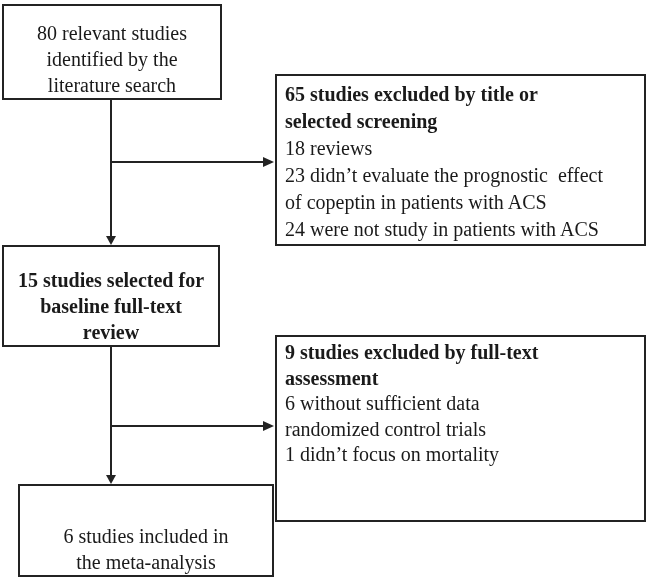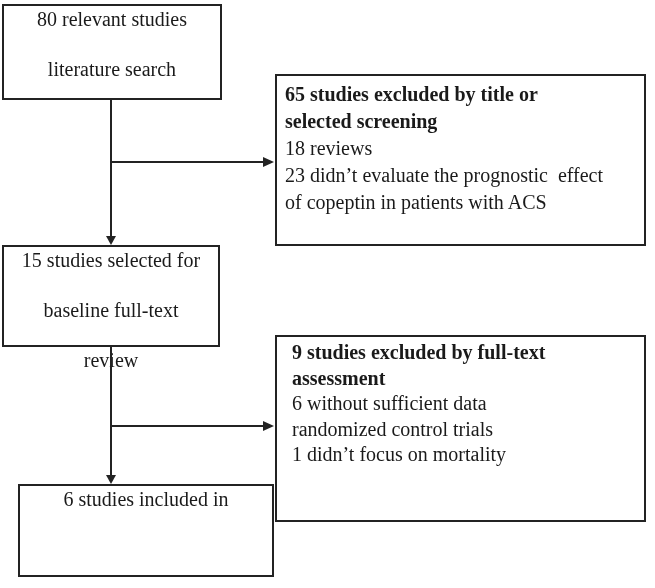--- a/index.html
+++ b/index.html
@@ -16,34 +16,33 @@
     position: absolute;
     box-sizing: border-box;
     border: 2px solid #232323;
     background: #ffffff;
     font-size: 20px;
   }
   .box.center {
     display: flex;
     flex-direction: column;
     align-items: center;
-    justify-content: flex-start;
+    justify-content: flex-end;
     text-align: center;
     line-height: 26px;
-    gap: 24px;
   }
   .box.leftalign {
     text-align: left;
   }
   .rline { white-space: pre; }
   .bold { font-weight: 700; }
   .b-identified  { left: 2px;   top: 4px;   width: 220px; height: 96px; }
   .b-screening   { left: 275px; top: 74px;  width: 371px; height: 172px; padding: 5px 8px; line-height: 27px; }
-  .b-review      { left: 2px;   top: 245px; width: 218px; height: 102px; }
-  .b-assessment  { left: 275px; top: 335px; width: 371px; height: 187px; padding: 3px 15px; line-height: 25.5px; }
+  .b-review      { left: 2px;   top: 245px; width: 218px; height: 102px; font-weight: bold; }
+  .b-assessment  { left: 275px; top: 335px; width: 371px; height: 187px; padding: 3px 8px; line-height: 25.5px; }
   .b-included    { left: 18px;   top: 484px; width: 256px; height: 93px; }
   .line {
     position: absolute;
     background: #232323;
   }
   .arrow-down {
     position: absolute;
     width: 0; height: 0;
     border-left: 5px solid transparent;
     border-right: 5px solid transparent;
@@ -57,47 +56,50 @@
     border-left: 11px solid #232323;
   }
 </style>
 </head>
 <body>
 
 <div class="canvas">
 
   <div class="box center b-identified">
     <div>80 relevant studies</div>
+    <div>identified by the</div>
     <div>literature search</div>
   </div>
 
   <div class="box leftalign b-screening">
     <div class="rline bold">65 studies excluded by title or</div>
     <div class="rline bold">selected screening</div>
     <div class="rline">18 reviews</div>
     <div class="rline">23 didn’t evaluate the prognostic  effect</div>
     <div class="rline">of copeptin in patients with ACS</div>
+    <div class="rline">24 were not study in patients with ACS</div>
   </div>
 
   <div class="box center b-review">
     <div>15 studies selected for</div>
     <div>baseline full-text</div>
     <div>review</div>
   </div>
 
   <div class="box leftalign b-assessment">
     <div class="rline bold">9 studies excluded by full-text</div>
     <div class="rline bold">assessment</div>
     <div class="rline">6 without sufficient data</div>
     <div class="rline">randomized control trials</div>
     <div class="rline">1 didn’t focus on mortality</div>
   </div>
 
   <div class="box center b-included">
     <div>6 studies included in</div>
+    <div>the meta-analysis</div>
   </div>
 
   <div class="line" style="left:110px; top:100px; width:2px; height:136px;"></div>
   <div class="arrow-down" style="left:106px; top:236px;"></div>
 
   <div class="line" style="left:111px; top:161px; width:152px; height:2px;"></div>
   <div class="arrow-right" style="left:263px; top:157px;"></div>
 
   <div class="line" style="left:110px; top:347px; width:2px; height:128px;"></div>
   <div class="arrow-down" style="left:106px; top:475px;"></div>

